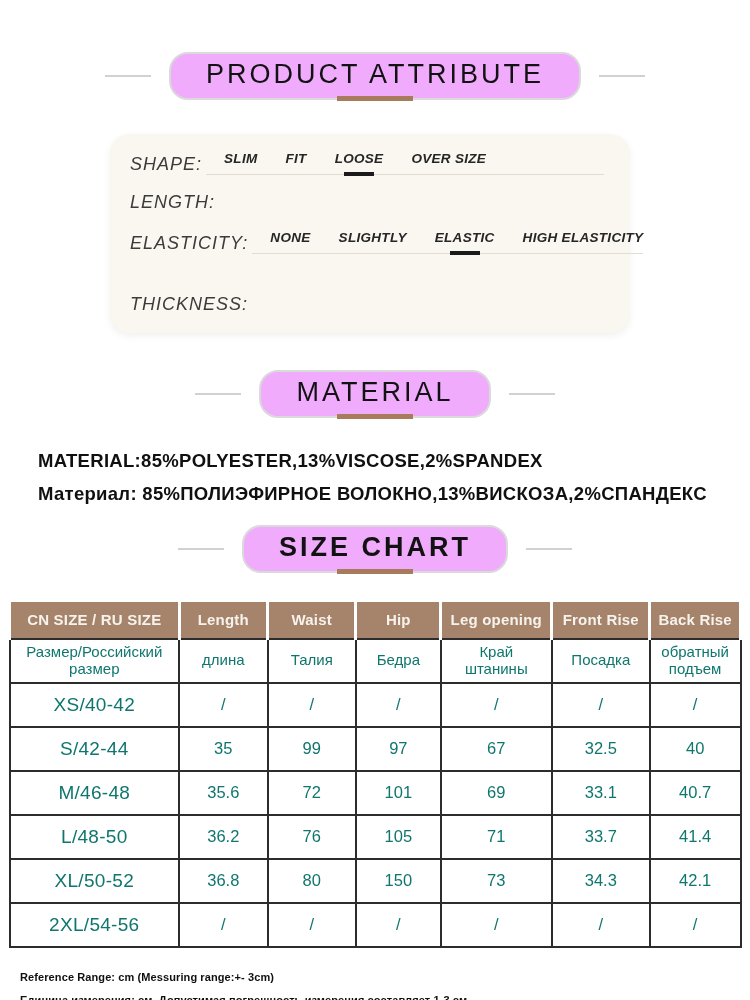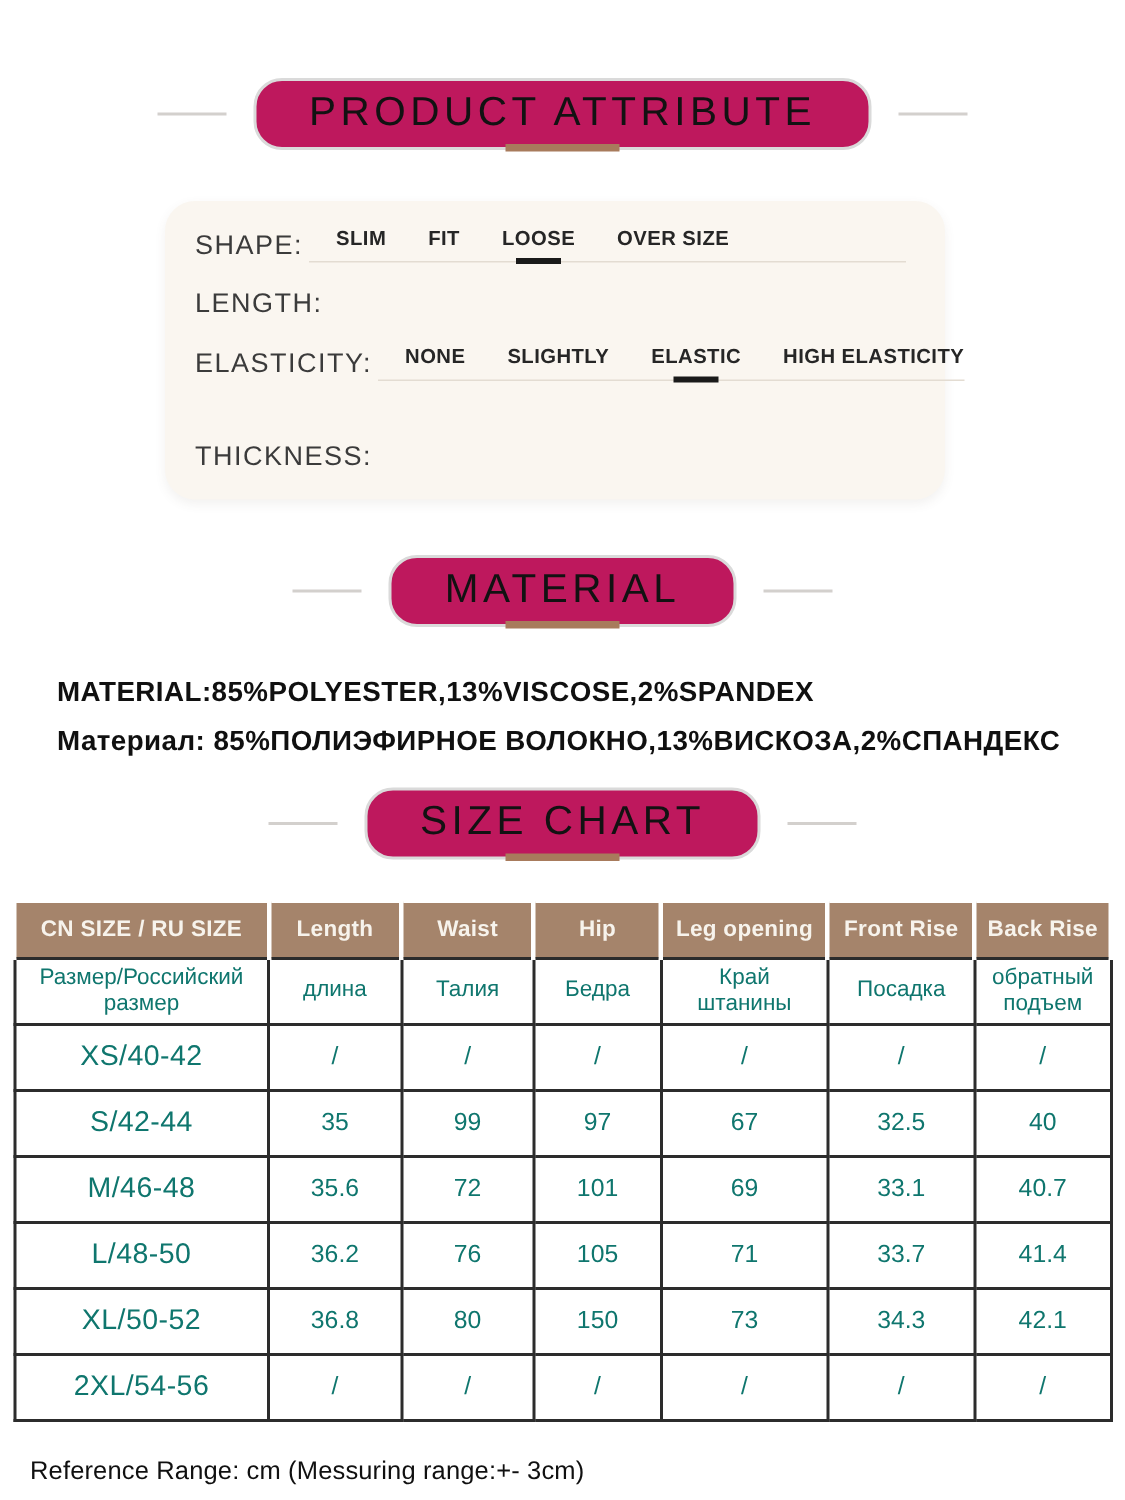--- a/index.html
+++ b/index.html
@@ -13,38 +13,38 @@
   .page { width:750px; height:1000px; padding-top:52px; }
 
   
   .section-row { display:flex; align-items:center; justify-content:center; gap:18px; }
   .dash { width:46px; height:2px; background:#d3d0cd; flex:0 0 auto; }
   .title-box {
     position:relative;
     border:2px solid #dadada;
     border-radius:19px;
     padding:5px 35px 8px;
-    background:#be185d;
+    background:#f0abfc;
   }
   .title-text { font-size:27px; letter-spacing:3px; color:#121212; white-space:nowrap; }
   .accent-bar {
     position:absolute; left:50%; transform:translateX(-50%);
     bottom:-3px; width:76px; height:5px;
     background:var(--accent-brown,#a87b5c);
   }
 
   
   .attr-card {
     width:520px; margin:34px 0 0 110px;
     background:var(--card-bg,#faf6f0);
     border-radius:20px;
     padding:17px 26px 14px 20px;
     box-shadow:0 3px 7px rgba(90,80,70,.08);
   }
-  .attr-row { display:flex; align-items:center; margin-bottom:17px; }
+  .attr-row { display:flex; align-items:flex-end; margin-bottom:17px;font-style:italic; }
   .attr-row:last-child { margin-bottom:4px;margin-top:40px; }
   .attr-label {
     font-size:18px; letter-spacing:1px; color:#3b3b3b;
     white-space:nowrap; margin-right:4px;
   }
   .attr-options {
     flex:1; display:flex; gap:28px; align-items:baseline;
     padding:0 0 8px 18px;
     border-bottom:1.5px solid var(--line-light,#e3dcd2);
   }
@@ -57,21 +57,21 @@
     bottom:-9.5px; width:30px; height:4px;
     background:var(--underline-dark,#1a1a1a);
   }
 
   
   .title-gap-material { margin-top:37px; }
   .material { margin:32px 0 0 38px; }
   .m-line { font-size:18.5px; font-weight:700; letter-spacing:.3px; margin-bottom:11px; color:#101010; }
 
   
-  .title-gap-size { margin-top:20px; }
+  .title-gap-size { margin-top:20px;font-weight:bold; }
   table.size-table {
     border-collapse:collapse; table-layout:fixed;
     width:734px; margin:26px 0 0 8px;
   }
   col.c1{width:23.2%} col.c2{width:12.1%} col.c3{width:12.1%} col.c4{width:11.6%}
   col.c5{width:15.2%} col.c6{width:13.4%} col.c7{width:12.4%}
   .size-table th {
     background:var(--header-bg,#a5846b);
     color:var(--header-text,#f7f3ec);
     font-size:15px; font-weight:700; letter-spacing:.2px;
@@ -83,21 +83,21 @@
     border:2px solid var(--border-dark,#2c2c2c);
     text-align:center; vertical-align:middle;
     height:44px; font-size:16.5px; color:#0f766e;
     padding:0 2px;
   }
   tr.ru-header td { font-size:15px; line-height:1.12; white-space:pre-line; }
   td.size-cell { font-size:19px; letter-spacing:.3px; }
 
   
   .footer { margin:23px 0 0 20px; }
-  .f-line { font-size:17px; font-weight:400; color:#101010; margin-bottom:11px; letter-spacing:.1px; }
+  .f-line { font-size:11px; font-weight:700; color:#101010; margin-bottom:11px; letter-spacing:.1px; }
 </style>
 </head>
 <body>
 
 <div class="page">
 
   <div class="section-row">
     <span class="dash"></span>
     <div class="title-box">
       <span class="title-text">PRODUCT ATTRIBUTE</span>

